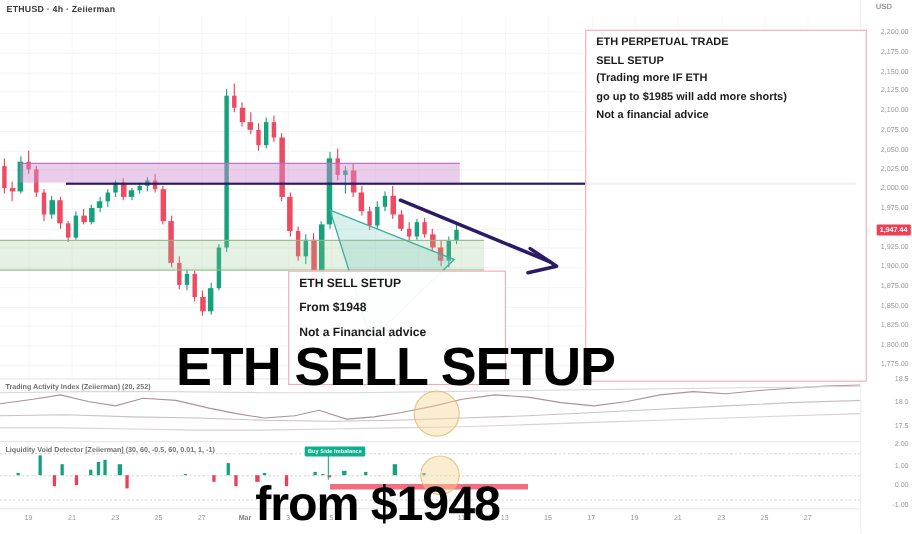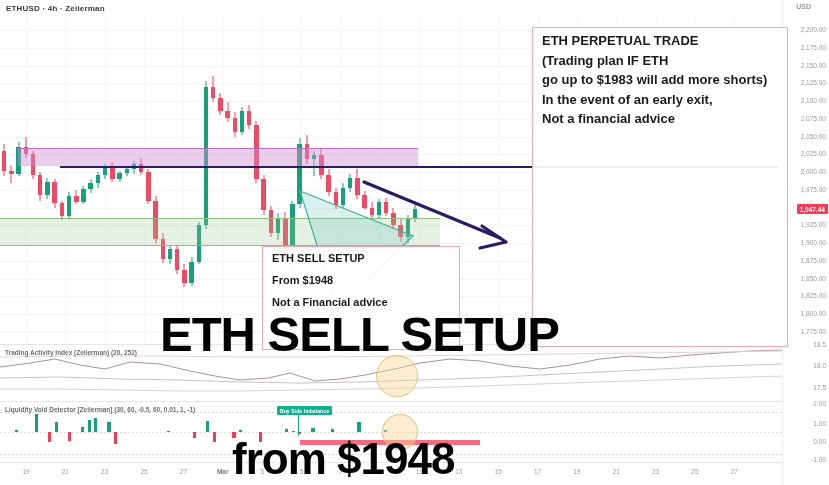--- a/index.html
+++ b/index.html
@@ -62,21 +62,21 @@
   .tri svg{display:block;}
   .arrow{position:absolute;}
 
   
   .note{position:absolute;background:rgba(255,255,255,.93);
         border:1px solid #f1a9b4;z-index:24;}
   #note-right{left:532px;top:27px;width:236px;height:306px;padding:6px 9px;}
   #note-mid{left:262px;top:246px;width:178px;height:90px;padding:6px 9px;}
   .note-line{font-size:9.6px;font-weight:700;color:#1b1b1b;line-height:1;
              margin:0 0 6.4px 0;white-space:nowrap;}
-  #note-right .note-line{font-size:13px;margin-bottom:6.6px;}
+  #note-right .note-line{font-size:10px;margin-bottom:6.6px;}
   #note-mid .note-line{font-size:11px;margin-bottom:11px;}
 
   
   .ind-title{position:absolute;font-size:6.5px;color:#6f6f6f;z-index:20;
              white-space:nowrap;font-weight:600;}
 
   
   .ind-svg{position:absolute;left:0;top:0;}
 
   
@@ -509,23 +509,23 @@
         <div class="ttick" style="left: 616.246px;">21</div>
         <div class="ttick" style="left: 655.596px;">23</div>
         <div class="ttick" style="left: 694.946px;">25</div>
         <div class="ttick" style="left: 734.295px;">27</div>
       </div>
   </div>
 
   <div class="note" id="note-right">
     <div id="note-right-lines">
         <div class="note-line">ETH PERPETUAL TRADE</div>
-        <div class="note-line">(Trading plan IF ETH</div>
-        <div class="note-line">go up to $1983 will add more shorts)</div>
-        <div class="note-line">In the event of an early exit,</div>
+        <div class="note-line">SELL SETUP</div>
+        <div class="note-line">(Trading more IF ETH</div>
+        <div class="note-line">go up to $1985 will add more shorts)</div>
         <div class="note-line">Not a financial advice</div>
       </div>
   </div>
 
   <div class="note" id="note-mid">
     <div id="note-mid-lines">
         <div class="note-line">ETH SELL SETUP</div>
         <div class="note-line">From $1948</div>
         <div class="note-line">Not a Financial advice</div>
       </div>

